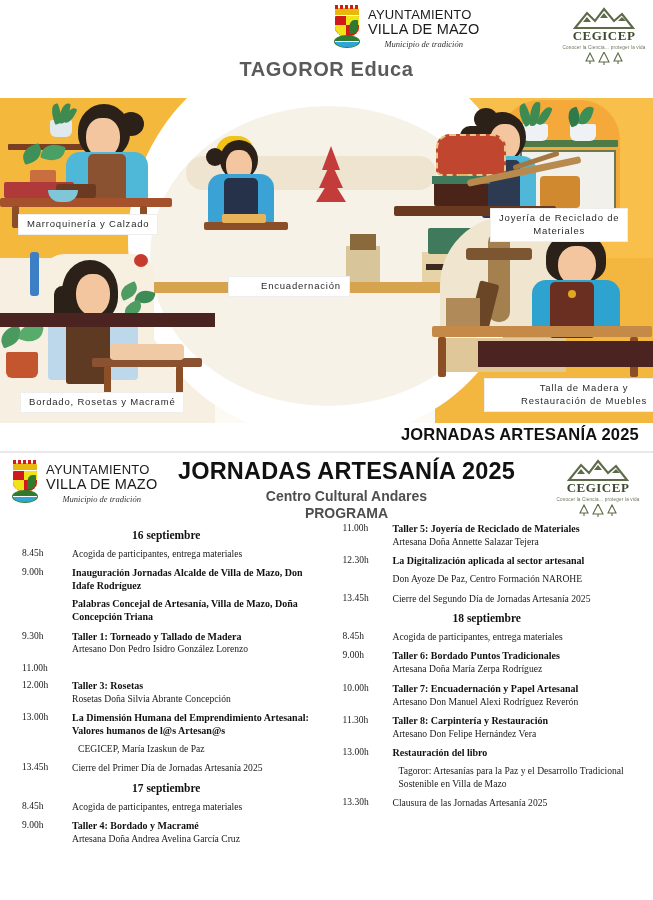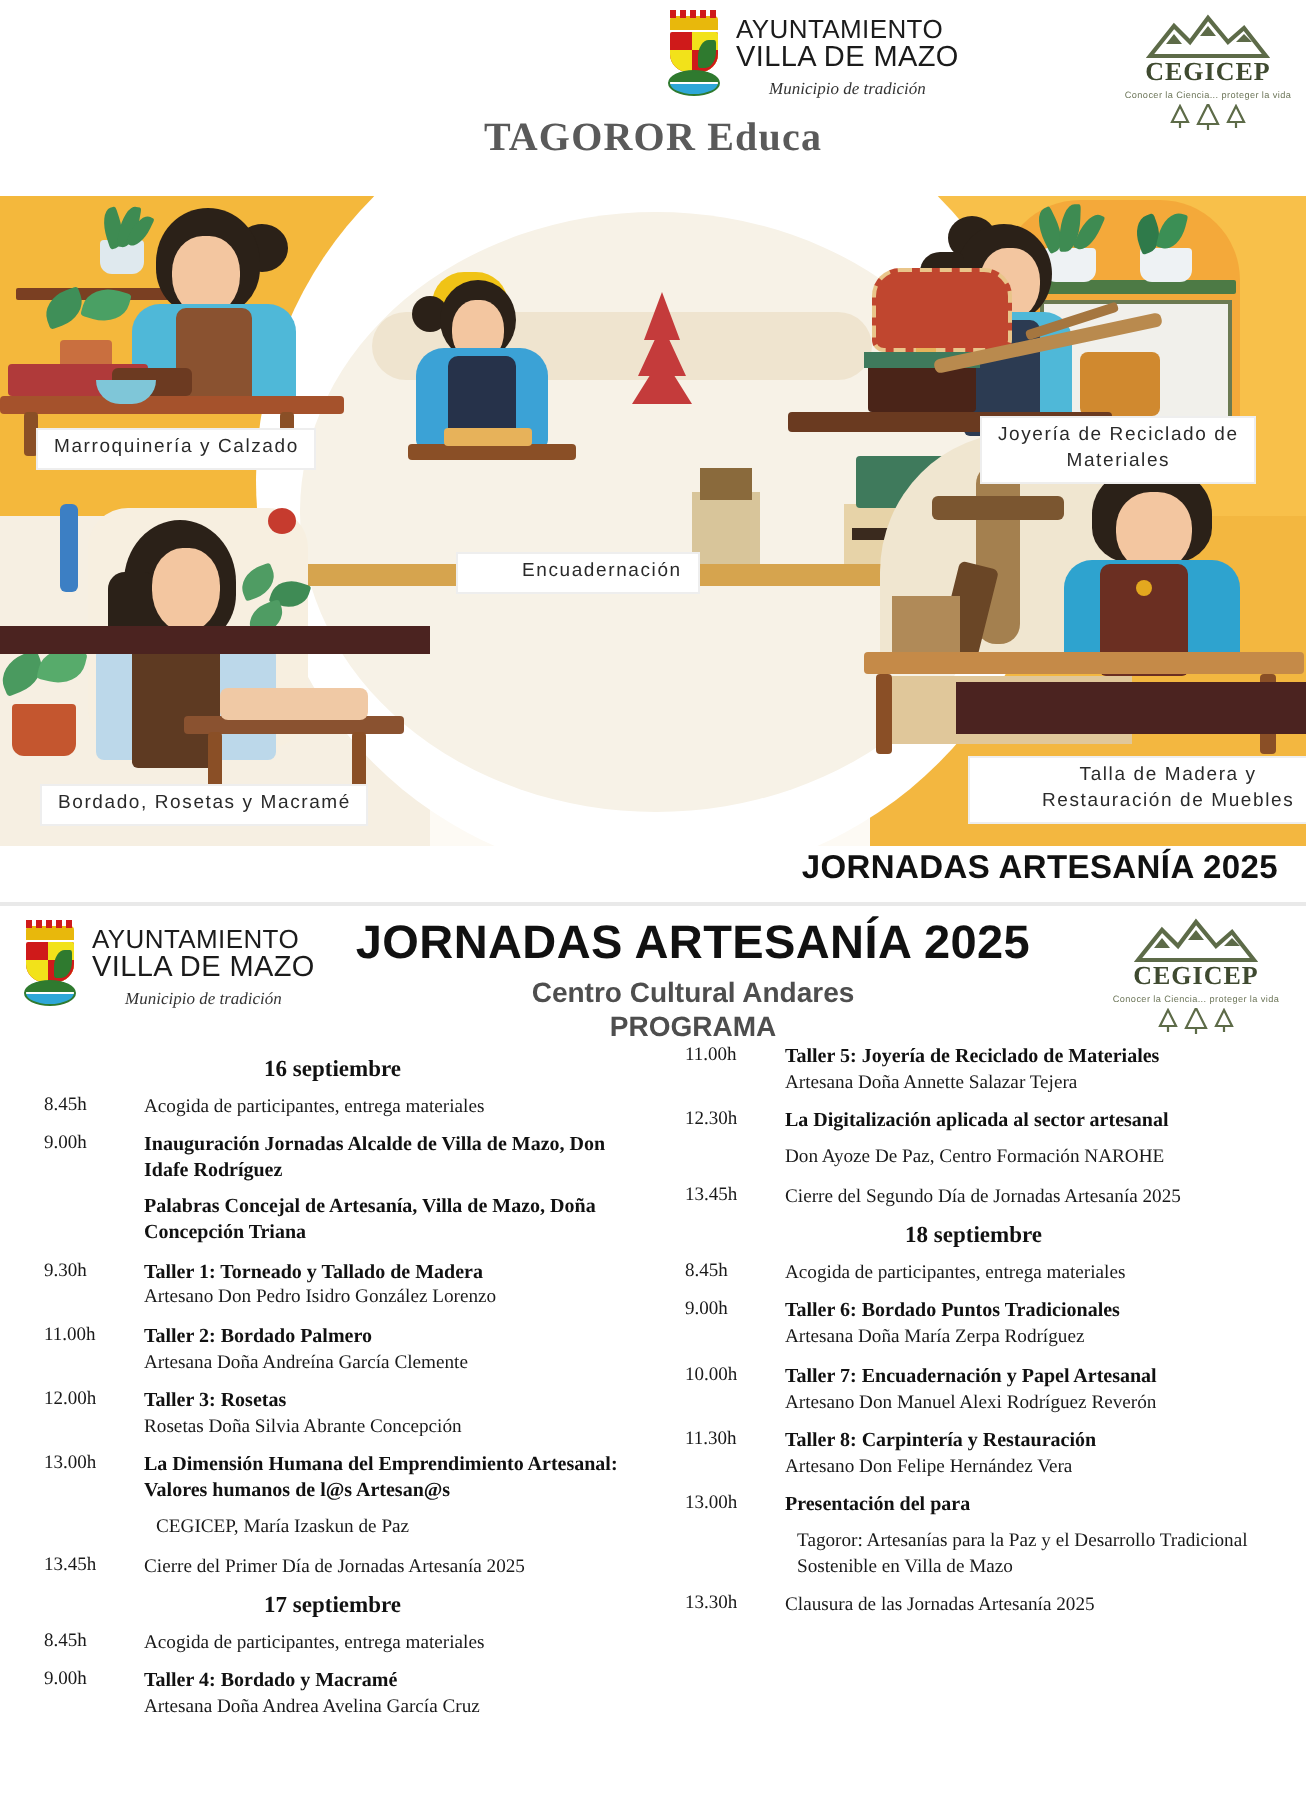--- a/index.html
+++ b/index.html
@@ -69,21 +69,21 @@
     font-size: 13px; color: #3f4a30; letter-spacing: .5px; margin-top: -1px;
   }
   .cegicep .tag {
     font-size: 4.6px; color: #6c7558; letter-spacing: .2px; margin-top: 1px;
   }
   .cegicep .trees { margin-top: 2px; line-height: 1; }
 
   .tagoror {
     position: absolute; left: 0; right: 0; top: 58px;
     text-align: center;
-    font-family: Liberation Serif, serif;
+    font-family: Liberation Sans, sans-serif;
     font-weight: 700; font-size: 20px; color: #5a5a5a;
     letter-spacing: .6px;
   }
 
   
   .illus {
     position: relative;
     height: 325px;
     background: #fdfaf4;
     overflow: hidden;
@@ -438,24 +438,20 @@
         </div>
         <div class="row">
           <div class="time">9.30h</div>
           <div class="desc">
             <div class="b">Taller 1: Torneado y Tallado de Madera</div>
             <div class="n">Artesano Don Pedro Isidro González Lorenzo</div>
           </div>
         </div>
         <div class="row">
           <div class="time">11.00h</div>
-          <div class="desc">
-            <div class="b">Taller 2: Bordado Palmero</div>
-            <div class="n">Artesana Doña Andreína García Clemente</div>
-          </div>
         </div>
         <div class="row">
           <div class="time">12.00h</div>
           <div class="desc">
             <div class="b">Taller 3: Rosetas</div>
             <div class="n">Rosetas Doña Silvia Abrante Concepción</div>
           </div>
         </div>
         <div class="row">
           <div class="time">13.00h</div>
@@ -532,21 +528,21 @@
         <div class="row">
           <div class="time">11.30h</div>
           <div class="desc">
             <div class="b">Taller 8: Carpintería y  Restauración</div>
             <div class="n">Artesano Don Felipe Hernández Vera</div>
           </div>
         </div>
         <div class="row">
           <div class="time">13.00h</div>
           <div class="desc">
-            <div class="b">Presentación  del para</div>
+            <div class="b">Restauración  del libro</div>
             <div class="gap"></div>
             <div class="n indent">Tagoror:  Artesanías  para la Paz y el Desarrollo Tradicional  Sostenible en Villa de Mazo</div>
           </div>
         </div>
         <div class="row">
           <div class="time">13.30h</div>
           <div class="desc">
             <div class="n">Clausura de las Jornadas Artesanía 2025</div>
           </div>
         </div>

